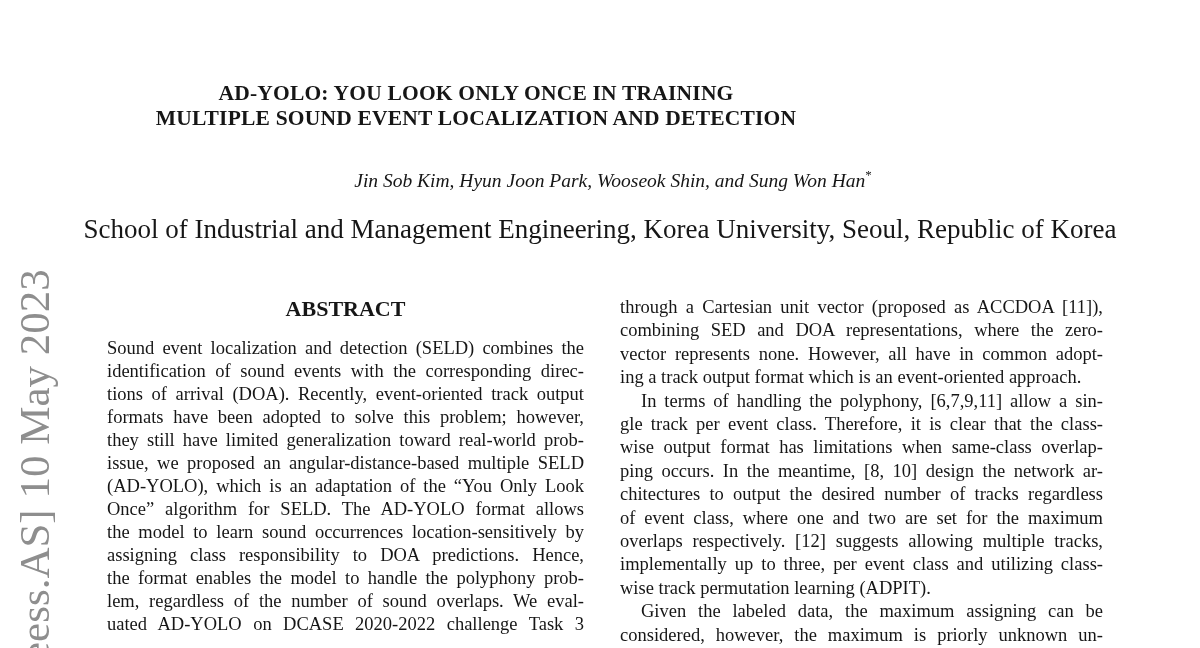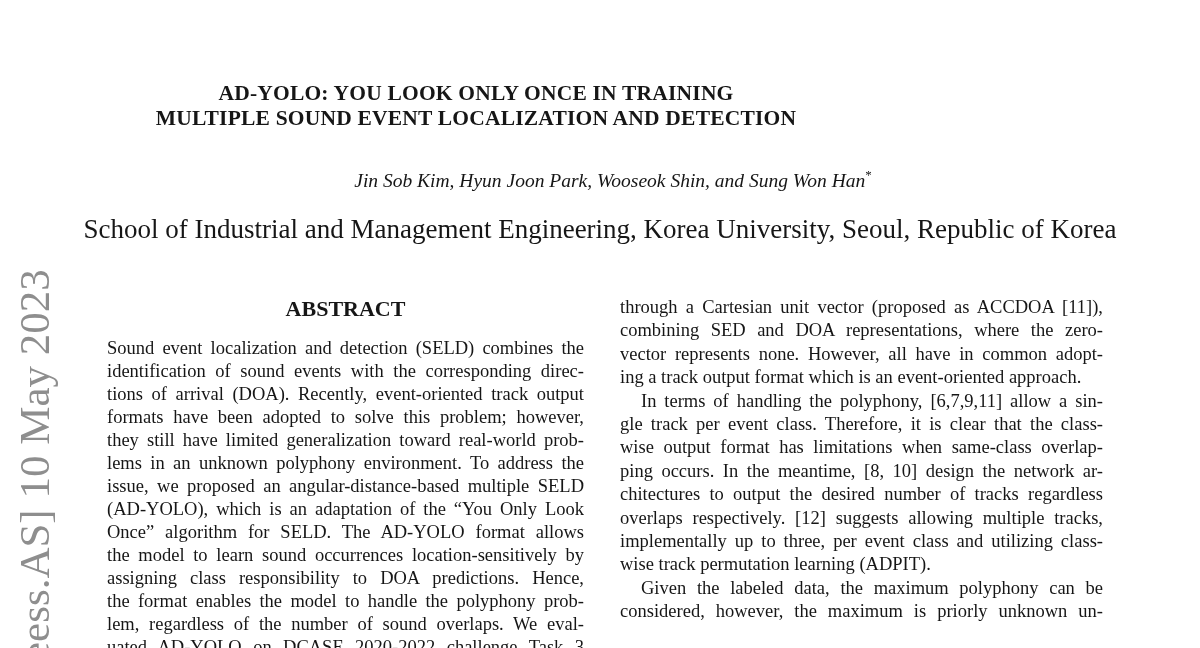--- a/index.html
+++ b/index.html
@@ -87,41 +87,41 @@
   <div class="affiliation-block">School of Industrial and Management Engineering, Korea University, Seoul, Republic of Korea</div>
 
   <div class="abstract-heading">ABSTRACT</div>
 
   <div class="col col-left">
     <div class="ln">Sound event localization and detection (SELD) combines the</div>
     <div class="ln">identification of sound events with the corresponding direc-</div>
     <div class="ln">tions of arrival (DOA). Recently, event-oriented track output</div>
     <div class="ln">formats have been adopted to solve this problem; however,</div>
     <div class="ln">they still have limited generalization toward real-world prob-</div>
-    <div class="ln">lems in an unknown polyphony environment. To address the</div>
     <div class="ln">issue, we proposed an angular-distance-based multiple SELD</div>
     <div class="ln">(AD-YOLO), which is an adaptation of the “You Only Look</div>
     <div class="ln">Once” algorithm for SELD. The AD-YOLO format allows</div>
     <div class="ln">the model to learn sound occurrences location-sensitively by</div>
     <div class="ln">assigning class responsibility to DOA predictions. Hence,</div>
     <div class="ln">the format enables the model to handle the polyphony prob-</div>
     <div class="ln">lem, regardless of the number of sound overlaps. We eval-</div>
     <div class="ln">uated AD-YOLO on DCASE 2020-2022 challenge Task 3</div>
   </div>
 
   <div class="col col-right">
     <div class="ln">through a Cartesian unit vector (proposed as ACCDOA [11]),</div>
     <div class="ln">combining SED and DOA representations, where the zero-</div>
     <div class="ln">vector represents none. However, all have in common adopt-</div>
     <div class="ln end">ing a track output format which is an event-oriented approach.</div>
     <div class="ln ind">In terms of handling the polyphony, [6,7,9,11] allow a sin-</div>
     <div class="ln">gle track per event class. Therefore, it is clear that the class-</div>
     <div class="ln">wise output format has limitations when same-class overlap-</div>
     <div class="ln">ping occurs. In the meantime, [8, 10] design the network ar-</div>
     <div class="ln">chitectures to output the desired number of tracks regardless</div>
+    <div class="ln">of event class, where one and two are set for the maximum</div>
     <div class="ln">overlaps respectively. [12] suggests allowing multiple tracks,</div>
     <div class="ln">implementally up to three, per event class and utilizing class-</div>
     <div class="ln end">wise track permutation learning (ADPIT).</div>
-    <div class="ln ind">Given the labeled data, the maximum polyphony can be</div>
+    <div class="ln ind">Given the labeled data, the maximum assigning can be</div>
     <div class="ln">considered, however, the maximum is priorly unknown un-</div>
   </div>
 
 </div>
 
 </body></html>

